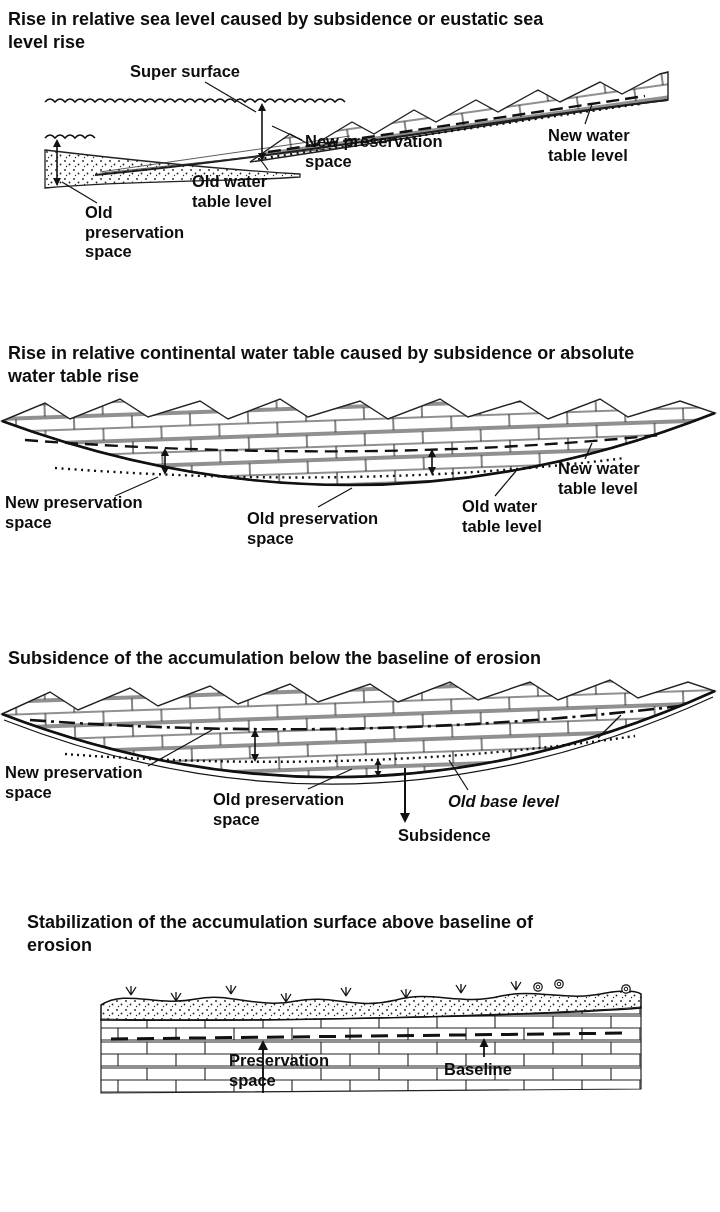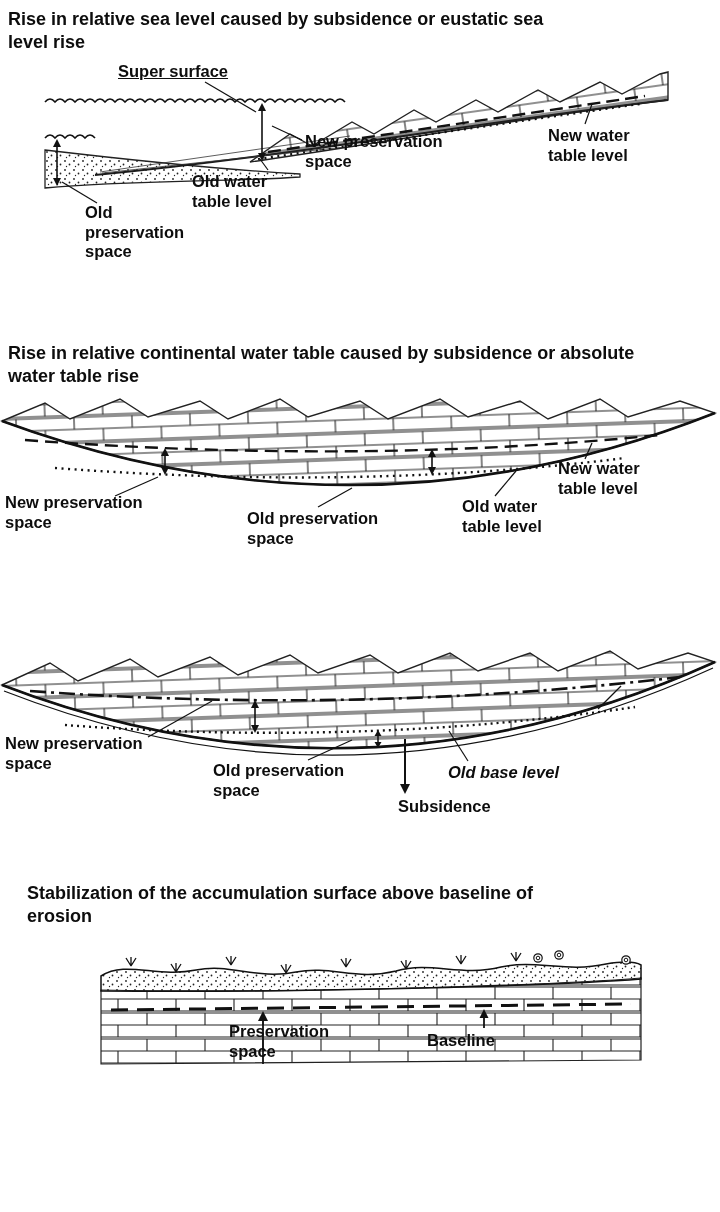--- a/index.html
+++ b/index.html
@@ -50,21 +50,21 @@
           <line x1="57" y1="84" x2="57" y2="121" stroke="#111" stroke-width="1.6"></line>
           <polygon points="57,79 53,87 61,87" fill="#111"></polygon>
           <polygon points="57,126 53,118 61,118" fill="#111"></polygon>
         </g>
         <path d="M205,22 L256,52" stroke="#111" stroke-width="1.2" fill="none"></path>
         <path d="M302,80 L272,66" stroke="#111" stroke-width="1.2" fill="none"></path>
         <path d="M585,64 L592,44" stroke="#111" stroke-width="1.2" fill="none"></path>
         <path d="M268,110 L260,99" stroke="#111" stroke-width="1.2" fill="none"></path>
         <path d="M97,143 L62,122" stroke="#111" stroke-width="1.2" fill="none"></path>
       </svg>
-      <div class="dlabel nowrap" style="left:118px; top:2px;text-decoration:underline;">Super surface</div>
+      <div class="dlabel nowrap" style="left:130px; top:2px;">Super surface</div>
       <div class="dlabel" style="left:305px; top:72px; width:150px;">New preservation space</div>
       <div class="dlabel" style="left:548px; top:66px; width:100px;">New water table level</div>
       <div class="dlabel" style="left:192px; top:112px; width:100px;">Old water table level</div>
       <div class="dlabel" style="left:85px; top:143px; width:115px;">Old preservation space</div>
     </div>
   </section>
 
   <section class="panel" style="margin-bottom:79px;">
     <h2 class="panel-title" style="max-width:665px;">Rise in relative continental water table caused by subsidence or absolute water table rise</h2>
     <div class="diagram" style="height:175px;">
@@ -94,20 +94,21 @@
         <path d="M585,66 L592,50" stroke="#111" stroke-width="1.2" fill="none"></path>
       </svg>
       <div class="dlabel" style="left:5px; top:100px; width:150px;">New preservation space</div>
       <div class="dlabel" style="left:247px; top:116px; width:160px;">Old preservation space</div>
       <div class="dlabel" style="left:462px; top:104px; width:100px;">Old water table level</div>
       <div class="dlabel" style="left:558px; top:66px; width:100px;">New water table level</div>
     </div>
   </section>
 
   <section class="panel" style="margin-bottom:40px;">
+    <h2 class="panel-title" style="max-width:700px;">Subsidence of the accumulation below the baseline of erosion</h2>
     <div class="diagram" style="height:195px;">
       <svg width="720" height="195" viewBox="0 0 720 195">
         <defs>
           <pattern id="bricksC" width="58" height="26" patternUnits="userSpaceOnUse" patternTransform="rotate(-2)">
             <path d="M0,1 H58 M0,13 H58 M0,25 H58 M15,1 V13 M44,13 V25" fill="none" stroke="#222" stroke-width="1.1"></path>
           </pattern>
         </defs>
         <path d="M2,38 L50,16 L78,34 L130,12 L158,30 L210,10 L238,28 L290,8 L318,26 L370,8 L398,26 L450,6 L478,24 L530,6 L558,24 L610,4 L638,22 L688,6 L715,15 Q360,175 2,38 Z" fill="url(#bricksC)" stroke="#222" stroke-width="1.4"></path>
         <path d="M2,38 Q360,175 715,15" fill="none" stroke="#111" stroke-width="2.6"></path>
         <path d="M4,44 Q360,183 713,21" fill="none" stroke="#111" stroke-width="1.2"></path>
@@ -168,17 +169,17 @@
         <g>
           <line x1="247" y1="130" x2="247" y2="84" stroke="#111" stroke-width="1.8"></line>
           <polygon points="247,77 242,87 252,87" fill="#111"></polygon>
         </g>
         <g>
           <line x1="468" y1="94" x2="468" y2="81" stroke="#111" stroke-width="1.8"></line>
           <polygon points="468,75 463.5,84 472.5,84" fill="#111"></polygon>
         </g>
       </svg>
       <div class="dlabel" style="left:213px; top:88px; width:130px;">Preservation space</div>
-      <div class="dlabel nowrap" style="left:411px; top:97px;">Baseline</div>
+      <div class="dlabel nowrap" style="left:428px; top:97px;">Baseline</div>
     </div>
   </section>
 
 </div>
 
 </body></html>

